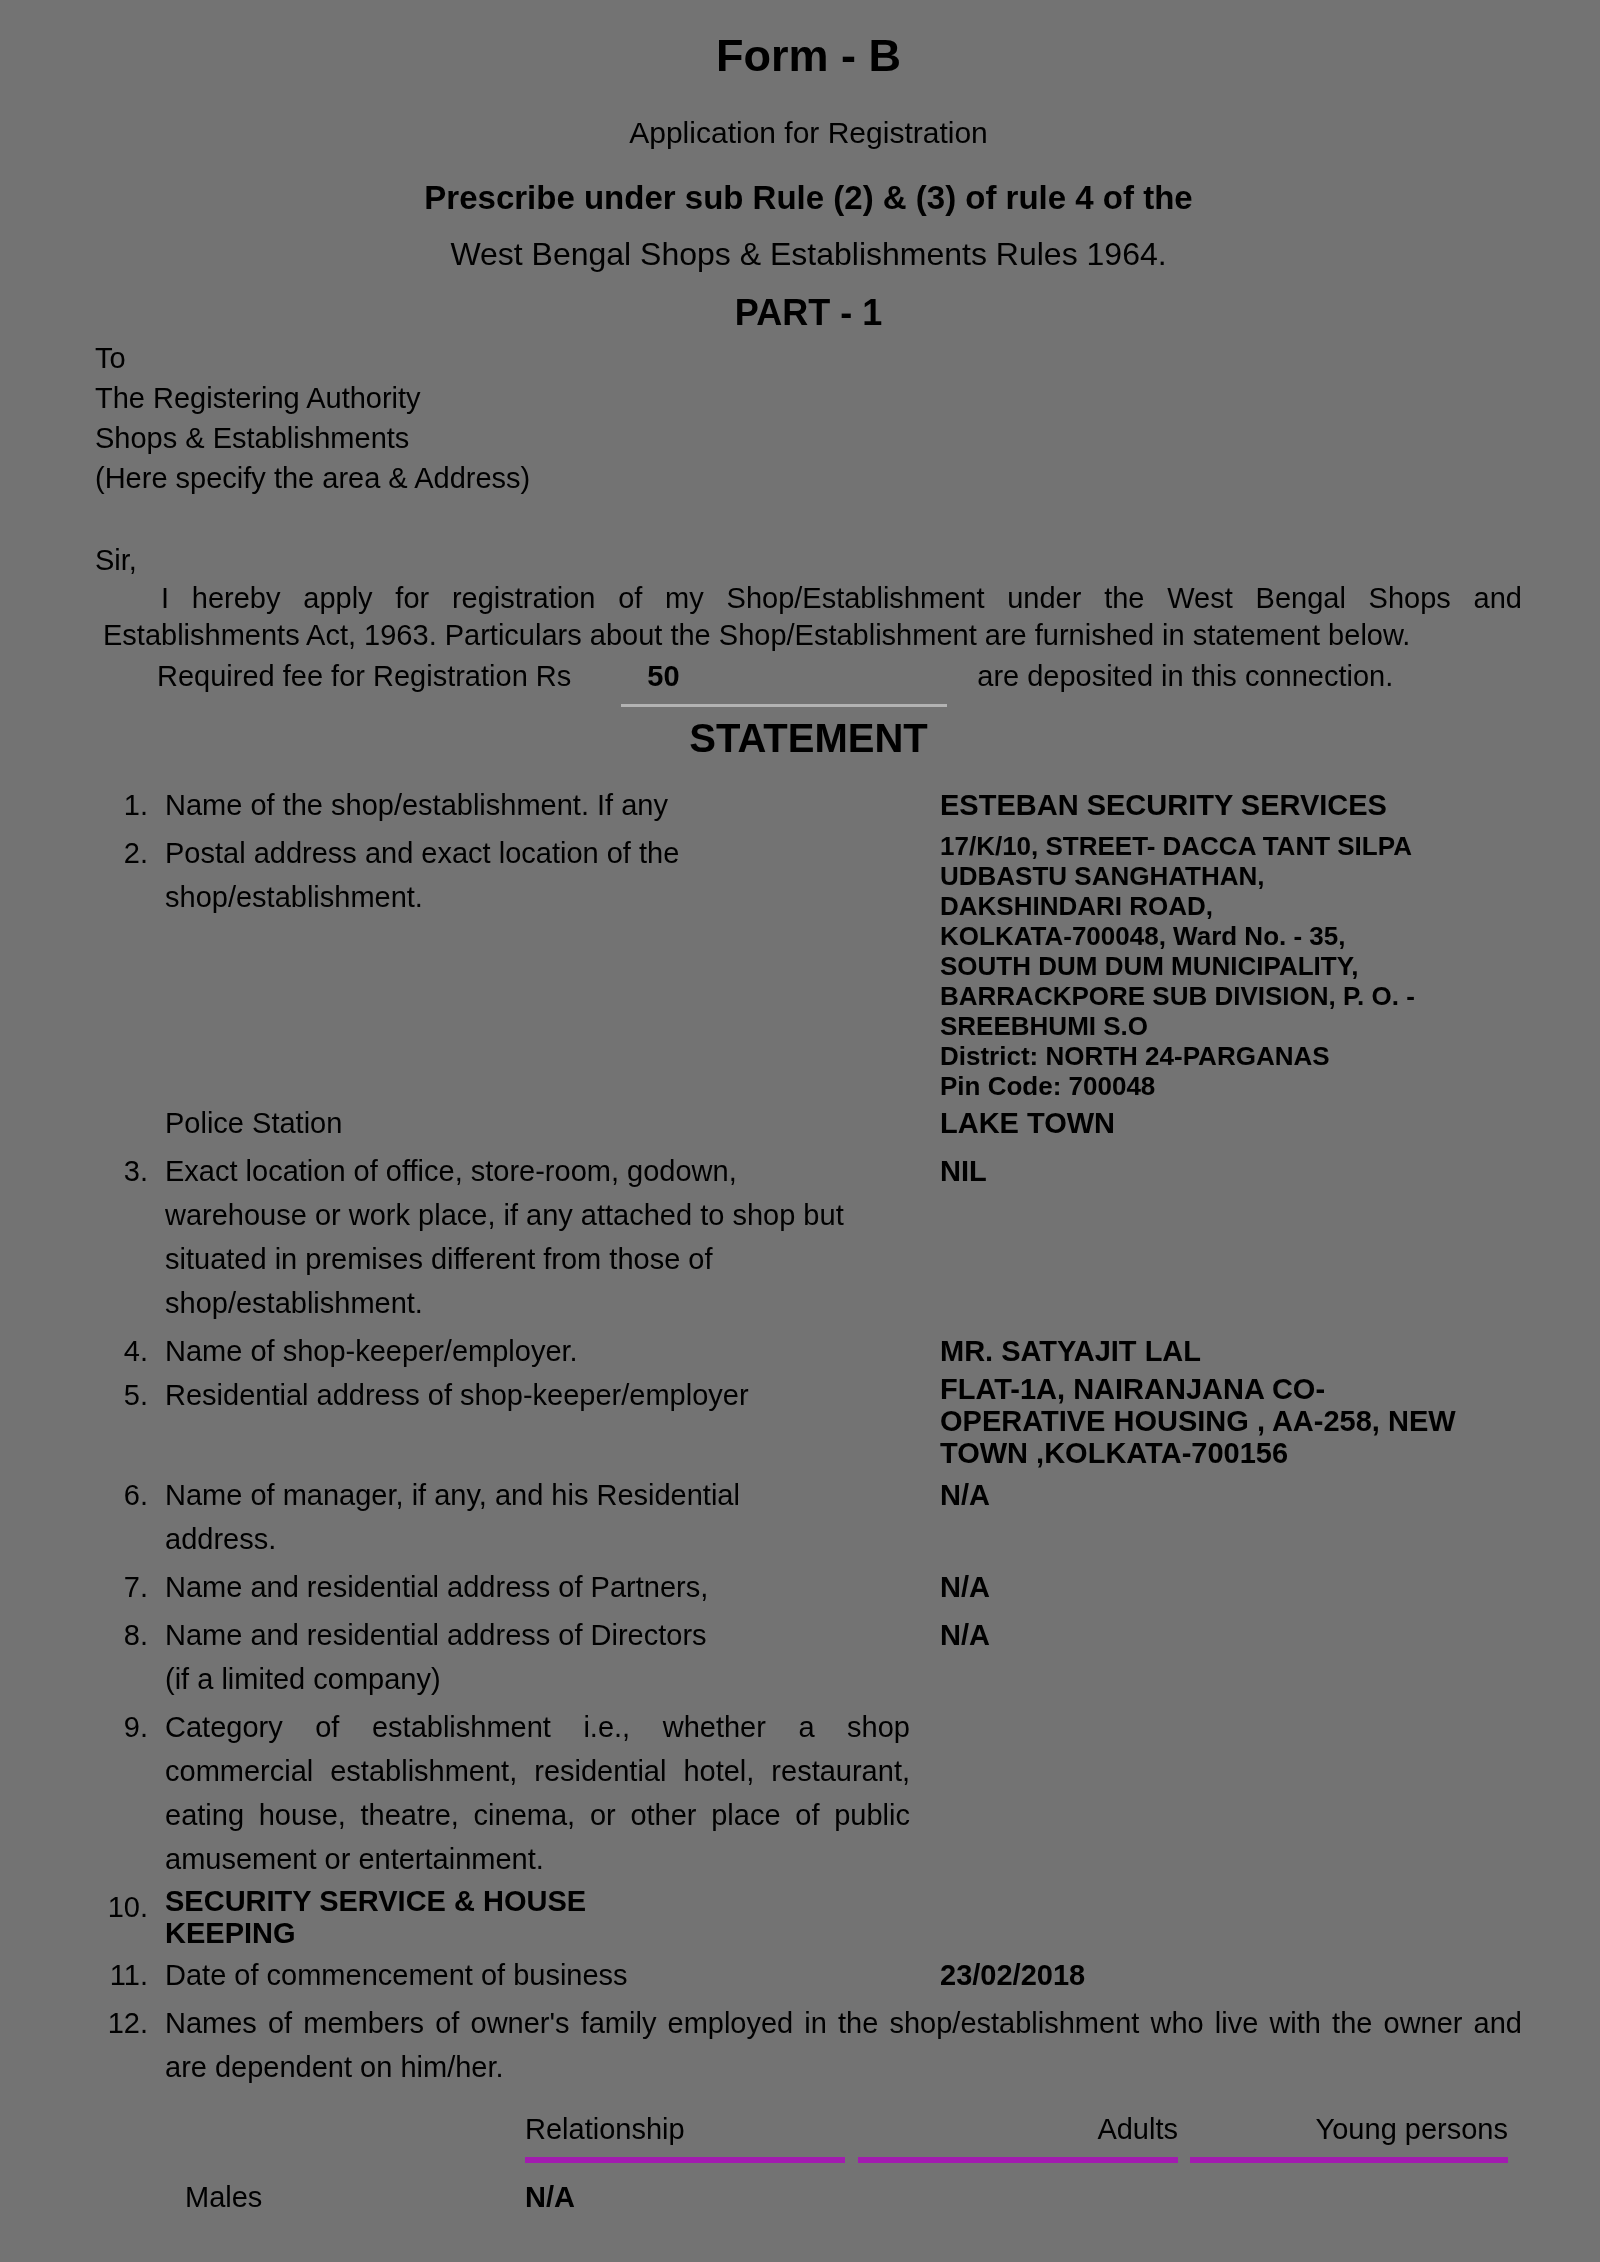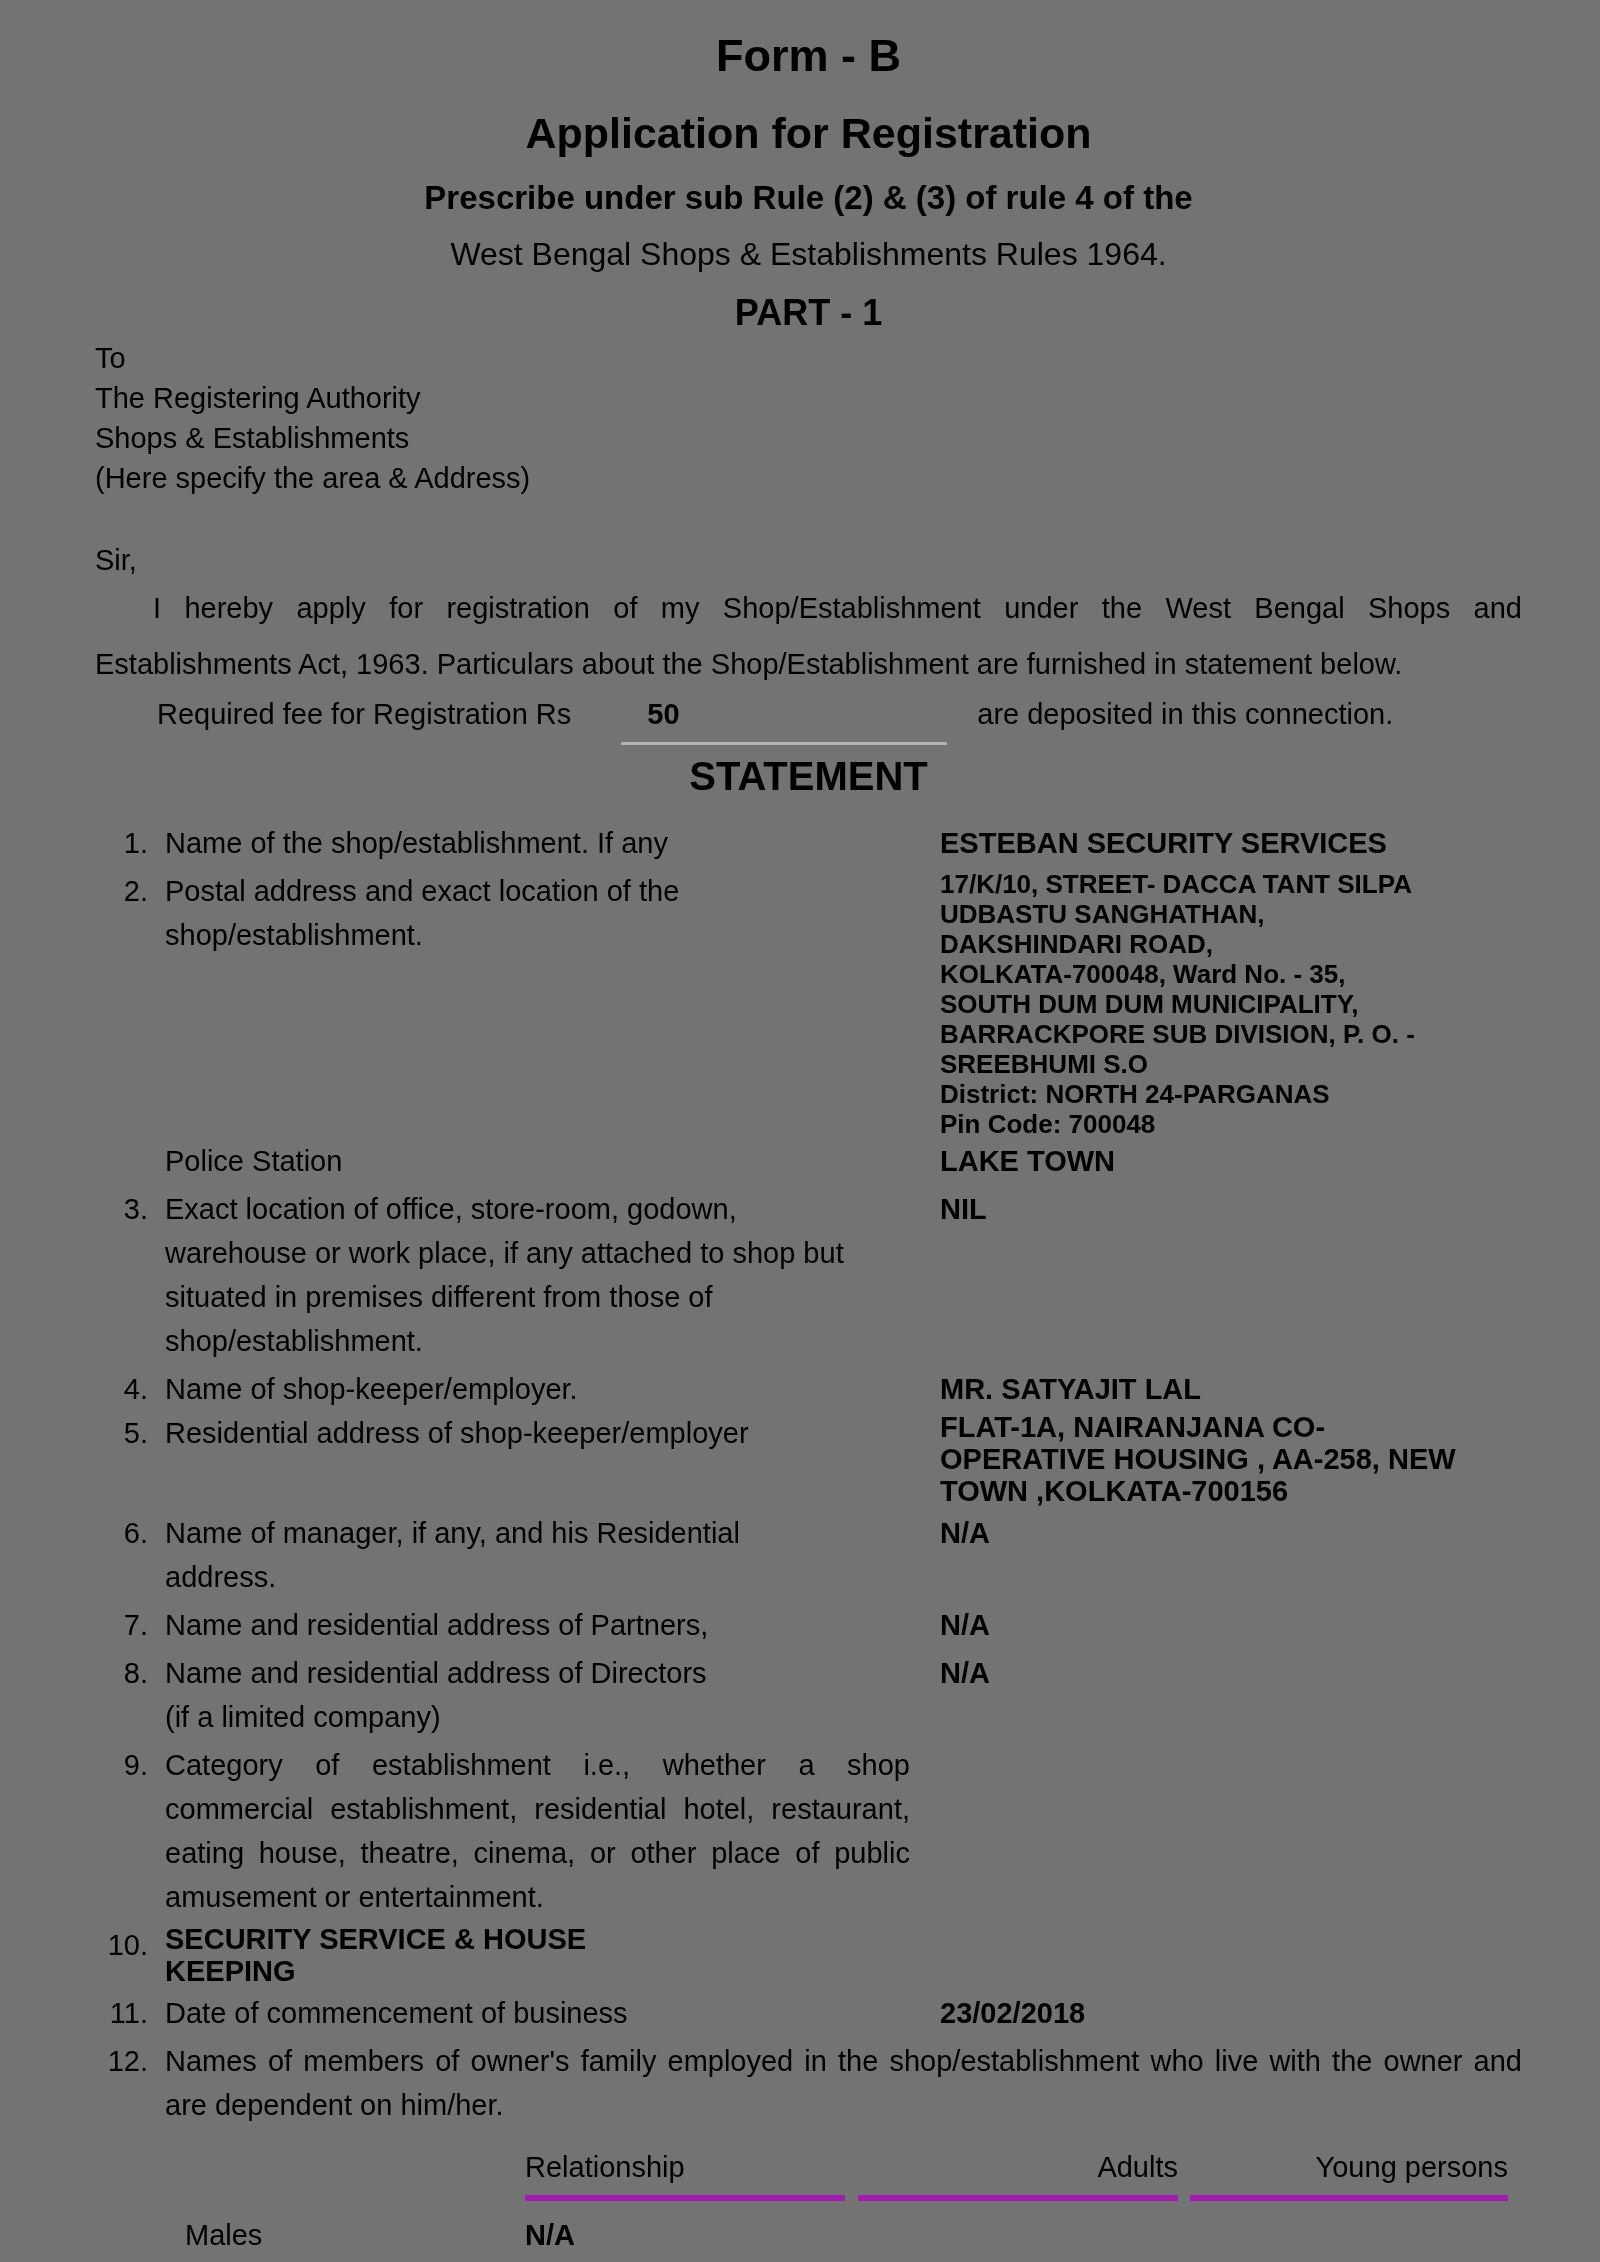--- a/index.html
+++ b/index.html
@@ -10,31 +10,32 @@
     font-family:"Liberation Sans","DejaVu Sans",sans-serif;
     font-size:29px;line-height:40px;
     box-sizing:border-box;
     padding:26px 78px 0 95px;
     overflow:hidden;
     margin:0 auto;
   }
   .center{text-align:center;}
 
   .title-main     {font-size:45px;font-weight:bold;line-height:52px;margin:4px 0 28px;}
-  .title-sub      {font-size:43px;font-weight:bold;line-height:46px;margin:0 0 22px;}
+  .title-sub      {font-size:30px;font-weight:normal;line-height:46px;margin:0 0 22px;}
   .title-rule     {font-size:33px;font-weight:bold;line-height:40px;margin:0 0 17px;}
   .title-act      {font-size:32px;font-weight:normal;line-height:39px;margin:0 0 17px;}
   .title-part     {font-size:36px;font-weight:bold;line-height:43px;margin:16px 0 4px;}
 
   .to-block div{line-height:40px;}
   .salutation{margin-top:42px;}
   .body-par{
     text-align:justify;
     text-indent:58px;
-    line-height:56px;
+    line-height:37px;
+    margin-left:8px;
   }
   .fee-line{margin-top:2px;padding-left:62px;white-space:nowrap;}
   .fee-blank{
     display:inline-block;
     width:300px;
     margin-left:50px;margin-right:30px;
     border-bottom:3px solid #b3b3b3;
     padding:0 0 8px 26px;
     font-weight:bold;
     vertical-align:baseline;

